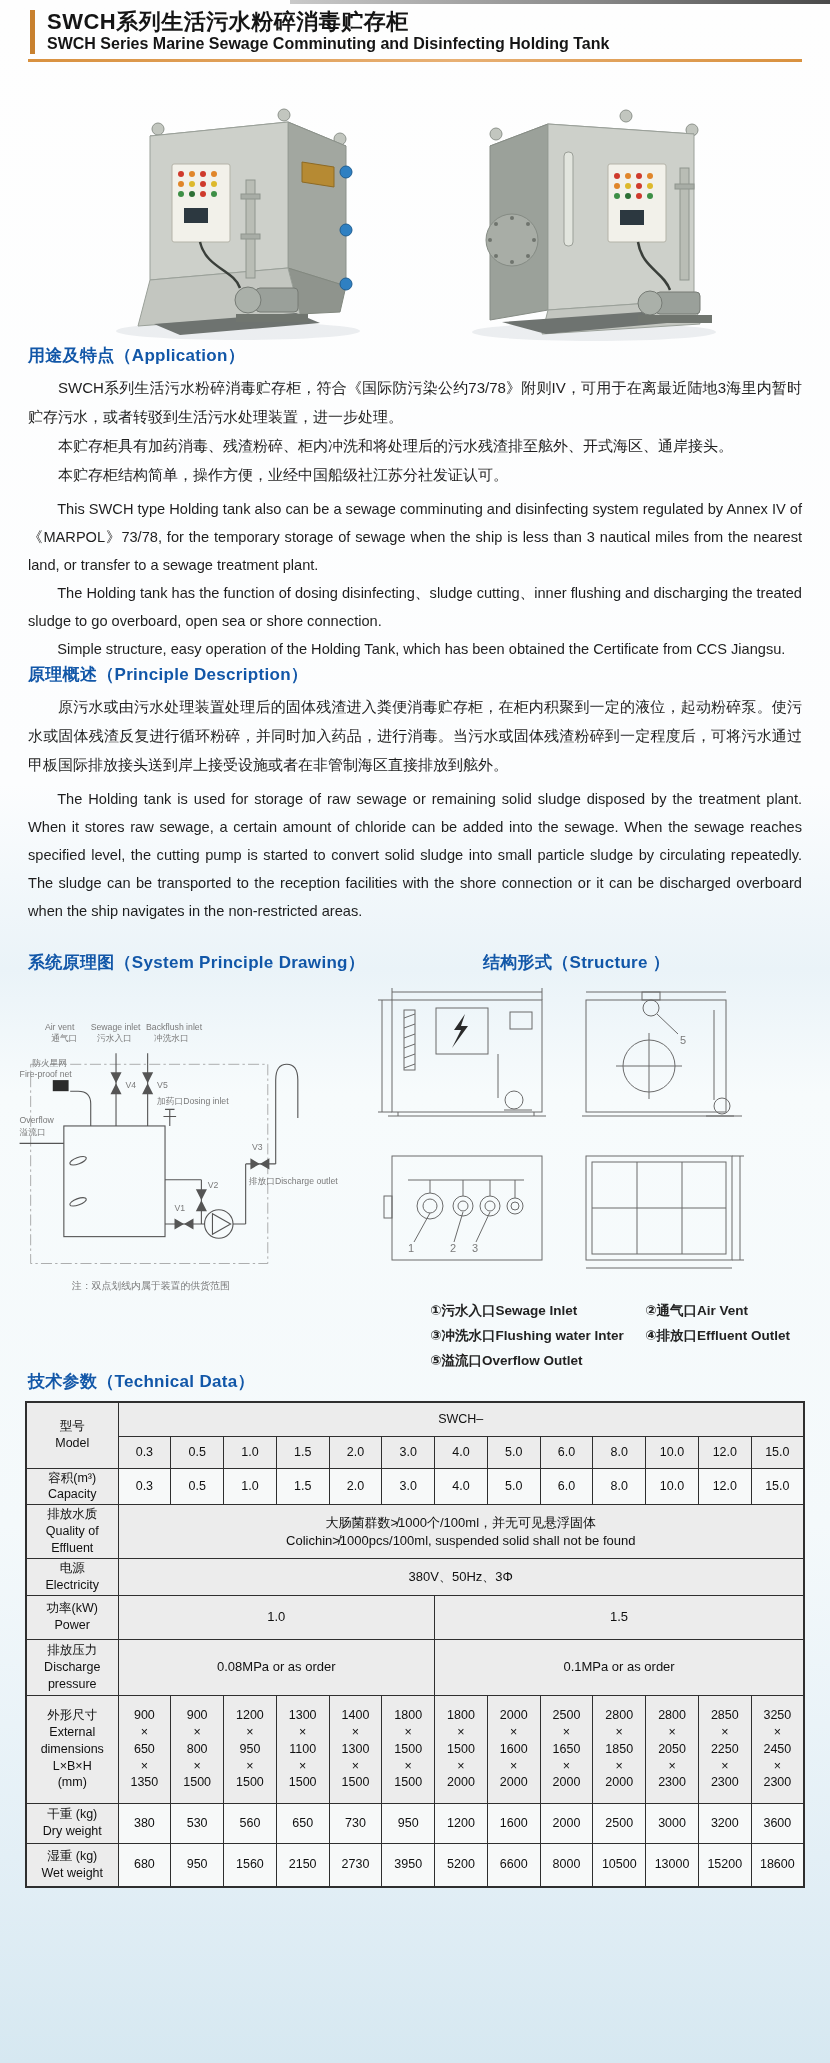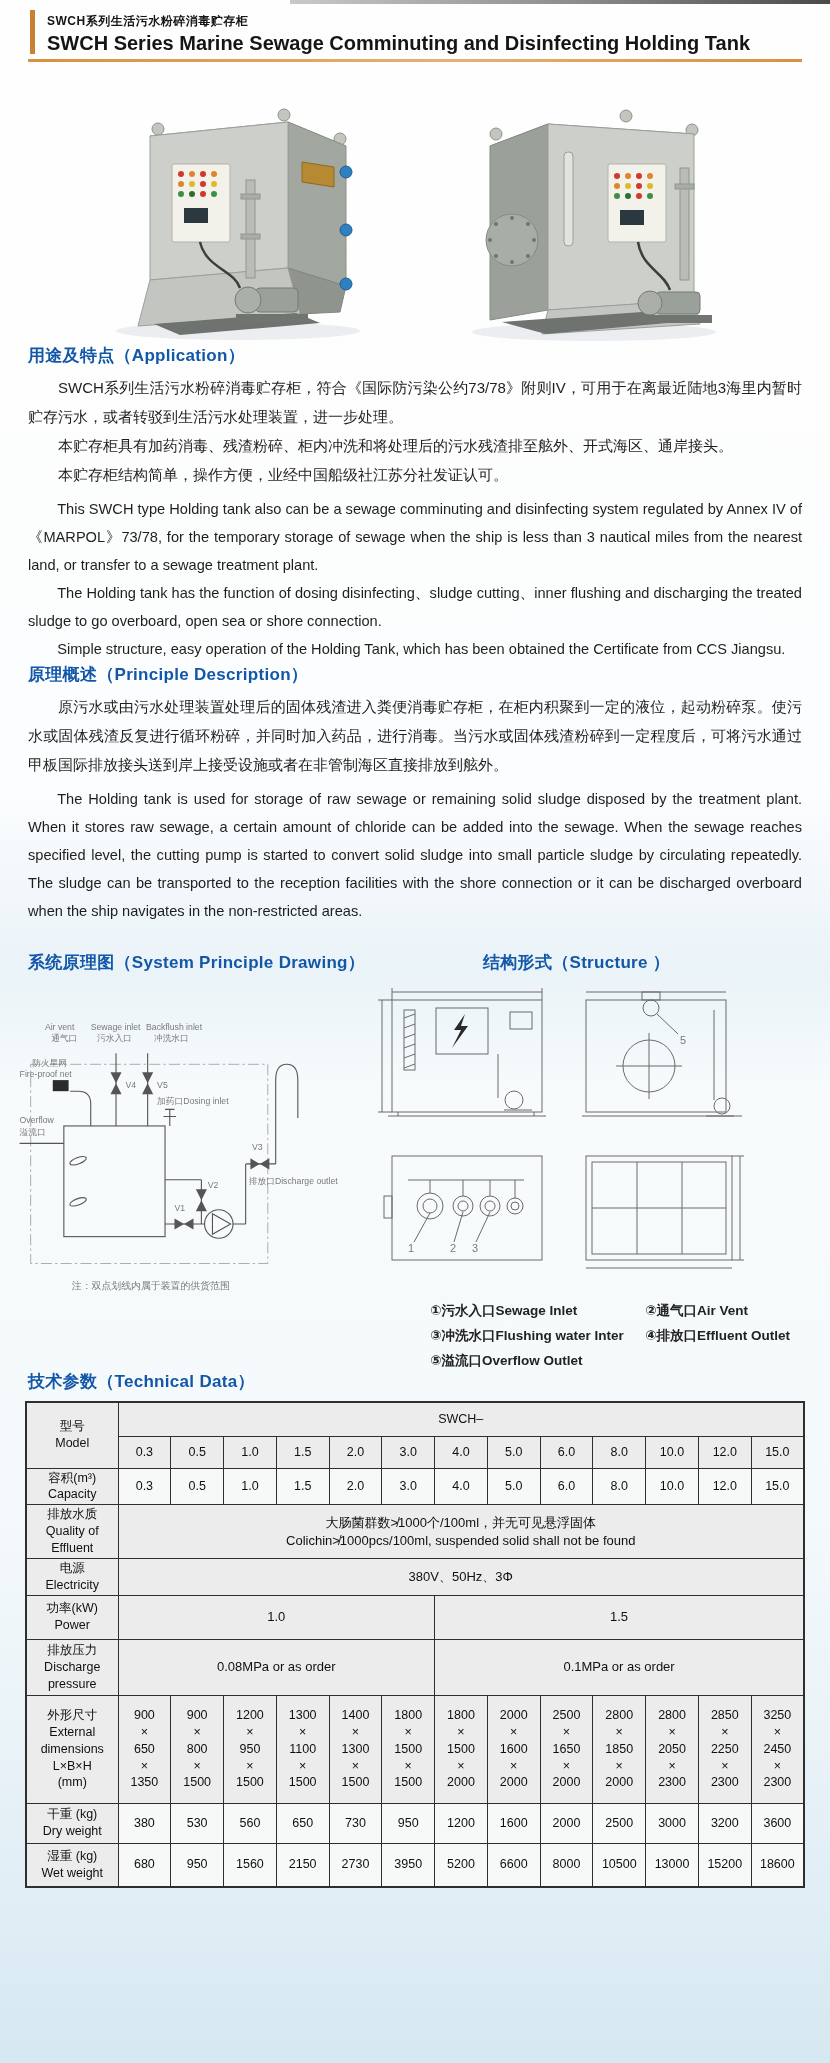--- a/index.html
+++ b/index.html
@@ -4,22 +4,22 @@
 <style>
   html,body{margin:0;padding:0;background:#fff;}
   .page{
     position:relative;width:830px;height:2063px;margin:0 auto;overflow:hidden;
     font-family:"Liberation Sans","DejaVu Sans",sans-serif;color:#1e1e1e;
     background:linear-gradient(180deg,#fefefe 0%,#fcfdfe 38%,#eaf3f8 47%,#f7fbfc 53%,#f4f9fb 74%,#e3eff6 90%,#d6e8f1 100%);
   }
   .top-strip{position:absolute;top:0;right:0;width:540px;height:4px;
     background:linear-gradient(90deg,#c9c9c9 0%,#8a8a8a 55%,#4a4a4a 100%);}
   .titleblock{margin:10px 28px 0 30px;border-left:5px solid #c8812f;padding-left:12px;}
-  .title-zh{font-size:12px;font-weight:bold;line-height:23px;color:#151515;letter-spacing:.5px;}
-  .title-en{font-size:20px;font-weight:bold;line-height:21px;color:#151515;}
+  .title-zh{font-size:22px;font-weight:bold;line-height:23px;color:#151515;letter-spacing:.5px;}
+  .title-en{font-size:16px;font-weight:bold;line-height:21px;color:#151515;}
   .title-underline{height:3px;background:linear-gradient(90deg,#d9913f,#e8b074 55%,#d9913f);margin:5px 28px 0 28px;}
   .photos{display:flex;justify-content:center;gap:54px;margin-top:10px;height:272px;}
   h2.sec{margin:0 28px;font-size:17px;font-weight:bold;color:#1257a8;letter-spacing:.3px;}
   .sec-app{margin-top:30px;}
   .sec-pri{margin-top:18px;}
   .para{margin:0 28px;text-indent:2em;text-align:justify;}
   .zh{font-size:15px;line-height:29px;}
   .en{font-size:14.6px;line-height:28px;}
   .gap-s{height:6px;}
   .drawings-heads{display:flex;margin-top:26px;align-items:flex-end;}

